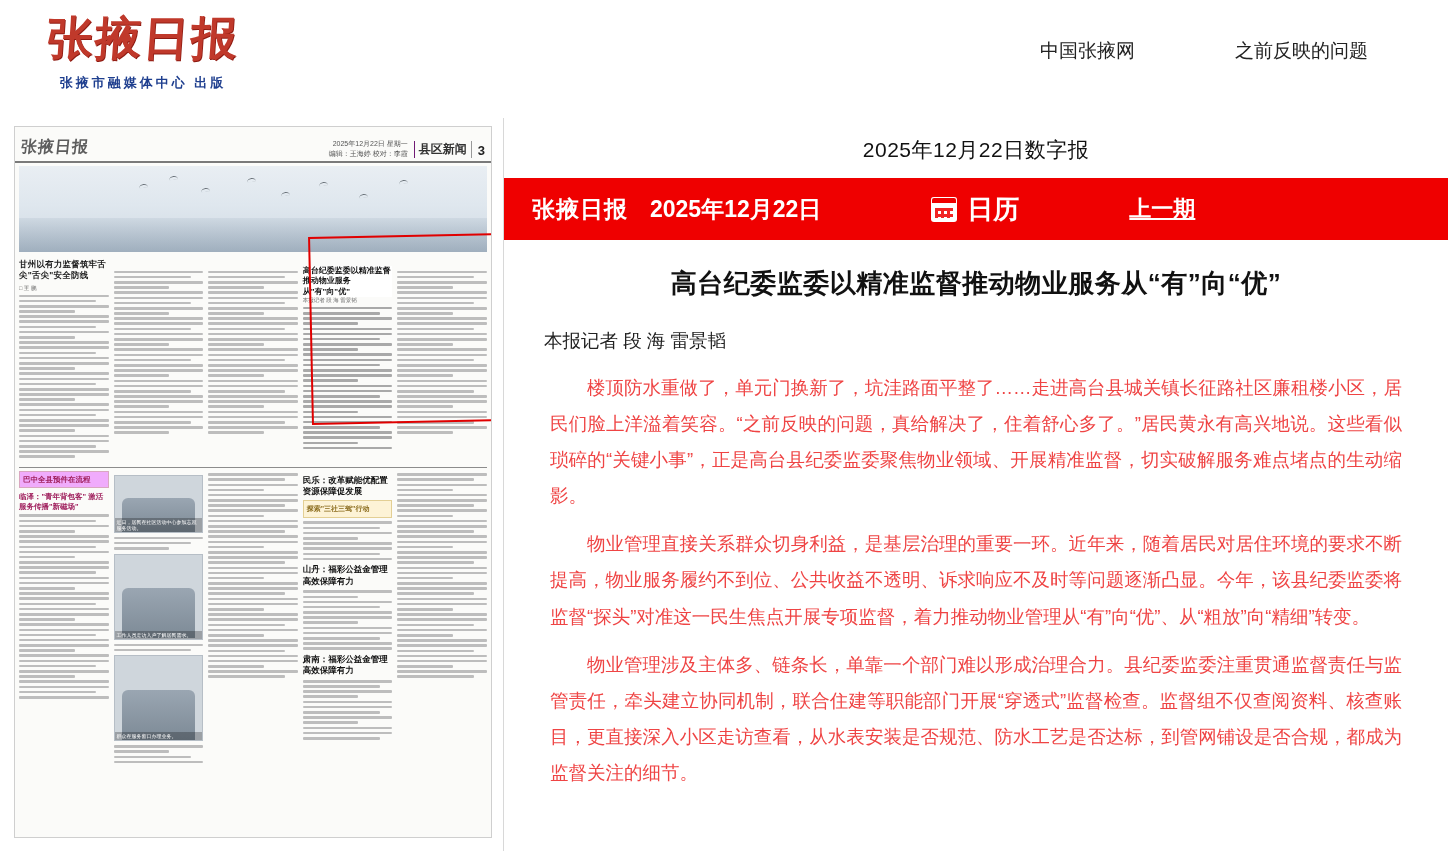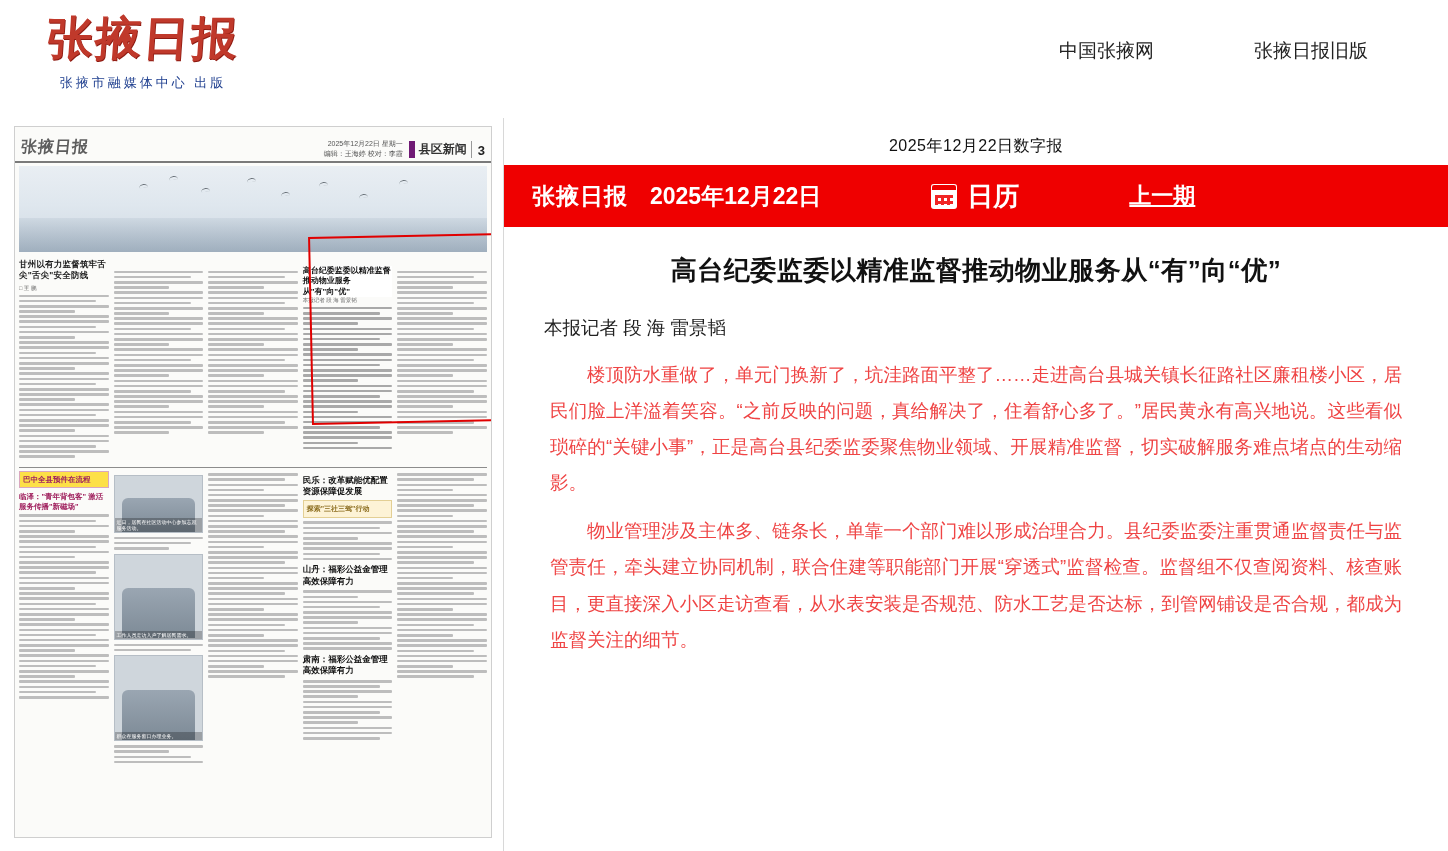--- a/index.html
+++ b/index.html
@@ -41,21 +41,21 @@
     letter-spacing: 2px;
     line-height: 1.25;
     text-shadow: 1px 1px 0 #8e1b12;
     transform: skewX(-4deg);
   }
   .logo-sub {
     margin-top: 6px;
     font-size: 13px;
     color: #1f3f8f;
     letter-spacing: 3px;
-    font-weight: normal;
+    font-weight: bold;
   }
   .header-nav {
     position: absolute;
     right: 80px;
     top: 38px;
     display: flex;
     gap: 100px;
     font-size: 19px;
     color: #222;
   }
@@ -110,21 +110,21 @@
     display: flex;
     align-items: flex-end;
     gap: 6px;
     font-size: 7px;
     color: #555;
   }
   .p-mast-sec {
     font-size: 12px;
     font-weight: bold;
     color: #333;
-    border-left: 6px solid #701a75;
+    border-left: 1px solid #701a75;
     border-right: 1px solid #999;
     padding: 0 4px;
   }
   .p-mast-num {
     font-size: 13px;
     font-weight: bold;
     color: #222;
   }
   .p-mast-meta { line-height: 1.35; text-align: right; }
 
@@ -192,21 +192,21 @@
     color: #111;
     background: #fff;
     line-height: 1.3;
   }
 
   .p-mid-rule { height: 1px; background: #8c8c8c; margin: 6px 4px 3px 4px; }
 
   .p-lower { display: flex; gap: 5px; padding: 0 4px; }
   .pl-col { flex: 1; }
   .pink-box {
-    background: #fde047;
+    background: #f0abfc;
     border: 1px solid #d9a7c0;
     padding: 3px;
     margin-bottom: 4px;
   }
   .pink-title {
     font-size: 7.5px;
     color: #a0215e;
     font-weight: bold;
     line-height: 1.3;
   }
@@ -252,23 +252,23 @@
   
   .content-col {
     flex: 1;
     border-left: 1px solid #d8d8d8;
     background: #fff;
     position: relative;
     overflow: hidden;
   }
   .digital-title {
     text-align: center;
-    font-size: 16px;
+    font-size: 21px;
     color: #111;
-    padding: 18px 0 8px 0;
+    padding: 18px 0 14px 0;
     letter-spacing: .5px;
   }
   .red-bar {
     background: #ef0000;
     height: 62px;
     display: flex;
     align-items: center;
     color: #fff;
     padding-left: 28px;
     gap: 0;
@@ -353,21 +353,21 @@
 
 <div class="page">
 
   <div class="header">
     <div class="logo-block">
       <div class="logo-title">张掖日报</div>
       <div class="logo-sub">张掖市融媒体中心 出版</div>
     </div>
     <div class="header-nav">
       <a>中国张掖网</a>
-      <a>张掖日报旧版</a>
+      <a>之前反映的问题</a>
     </div>
   </div>
 
   <div class="body-wrap">
 
     <div class="paper-col">
       <div class="paper">
 
         <div class="p-mast">
           <div class="p-mast-logo">张掖日报</div>
@@ -786,18 +786,19 @@
           <span class="cal-icon"></span>
           <span class="rb-cal-label">日历</span>
         </span>
         <span class="rb-prev">上一期</span>
       </div>
 
       <div class="article">
         <h1>高台纪委监委以精准监督推动物业服务从“有”向“优”</h1>
         <div class="byline">本报记者 段 海 雷景韬</div>
         <p class="para">楼顶防水重做了，单元门换新了，坑洼路面平整了……走进高台县城关镇长征路社区廉租楼小区，居民们脸上洋溢着笑容。“之前反映的问题，真给解决了，住着舒心多了。”居民黄永有高兴地说。这些看似琐碎的“关键小事”，正是高台县纪委监委聚焦物业领域、开展精准监督，切实破解服务难点堵点的生动缩影。</p>
+        <p class="para">物业管理直接关系群众切身利益，是基层治理的重要一环。近年来，随着居民对居住环境的要求不断提高，物业服务履约不到位、公共收益不透明、诉求响应不及时等问题逐渐凸显。今年，该县纪委监委将监督“探头”对准这一民生焦点开展专项监督，着力推动物业管理从“有”向“优”、从“粗放”向“精细”转变。</p>
         <p class="para">物业管理涉及主体多、链条长，单靠一个部门难以形成治理合力。县纪委监委注重贯通监督责任与监管责任，牵头建立协同机制，联合住建等职能部门开展“穿透式”监督检查。监督组不仅查阅资料、核查账目，更直接深入小区走访查看，从水表安装是否规范、防水工艺是否达标，到管网铺设是否合规，都成为监督关注的细节。</p>
       </div>
 
     </div>
   </div>
 </div>
 
 </body></html>

